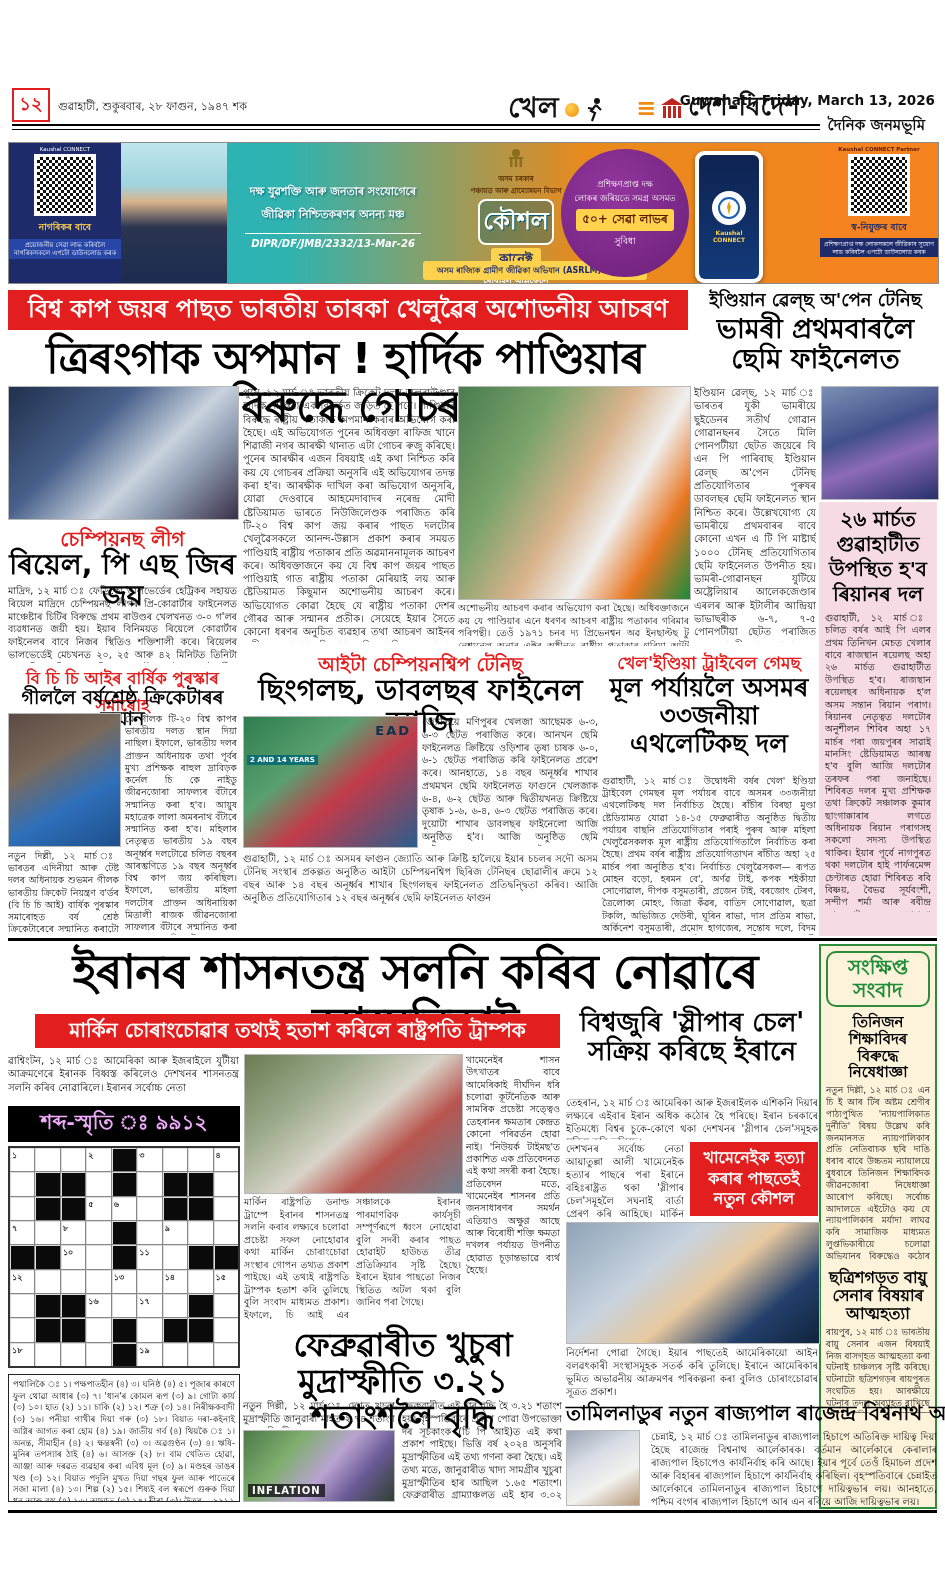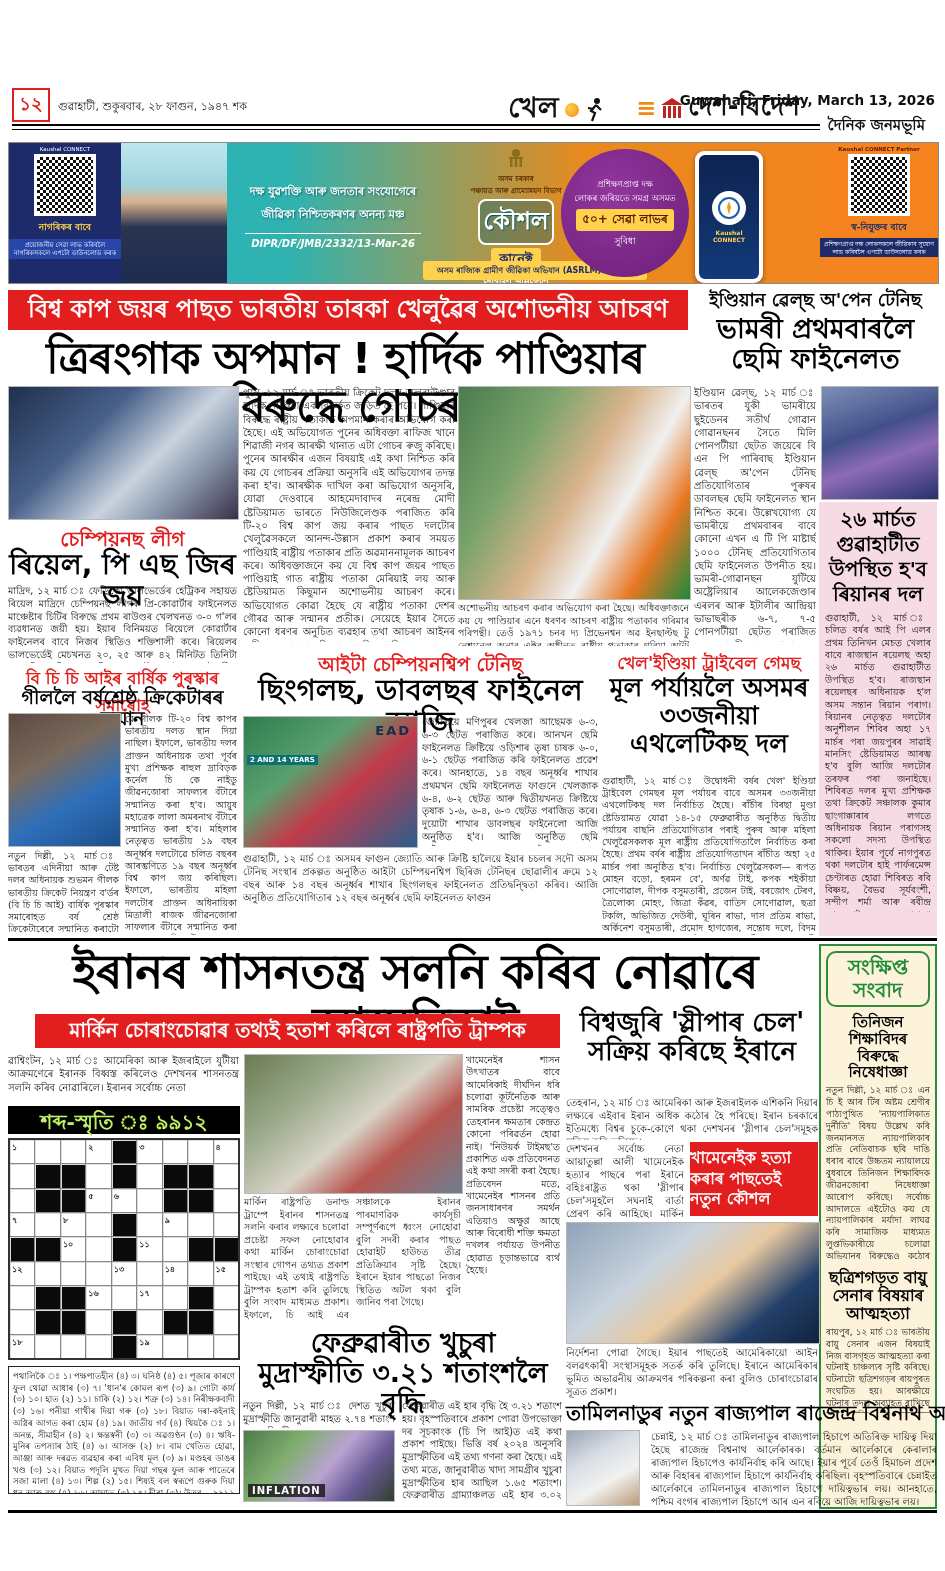--- a/index.html
+++ b/index.html
@@ -182,21 +182,21 @@
     <div style="border:2px solid #2e8b3a;border-radius:10px;color:#1f8c39;font-weight:bold;font-size:20px;text-align:center;padding:3px 0;line-height:1.15;">সংক্ষিপ্ত সংবাদ</div>
     <div class="hl" style="font-size:15px;margin-top:7px;">তিনিজন শিক্ষাবিদৰ বিৰুদ্ধে নিষেধাজ্ঞা</div>
     <div class="jt" style="font-size:8.9px;margin-top:4px;height:178px;">নতুন দিল্লী, ১২ মাৰ্চ ঃ এন চি ই আৰ টিৰ অষ্টম শ্ৰেণীৰ পাঠ্যপুথিত 'ন্যায়পালিকাত দুৰ্নীতি' বিষয় উল্লেখ কৰি জনমানসত ন্যায়পালিকাৰ প্ৰতি নেতিবাচক ছবি দাঙি ধৰাৰ বাবে উচ্চতম ন্যায়ালয়ে বুধবাৰে তিনিজন শিক্ষাবিদক জীৱনজোৰা নিষেধাজ্ঞা আৰোপ কৰিছে। সৰ্বোচ্চ আদালতে এইটোও কয় যে ন্যায়পালিকাৰ মৰ্যাদা লাঘৱ কৰি সামাজিক মাধ্যমত লুপ্তভিকাৰীয়ে চলোৱা অভিযানৰ বিৰুদ্ধেও কঠোৰ পদক্ষেপ লোৱা হ'ব।</div>
     <div class="hl" style="font-size:16px;margin-top:6px;">ছত্ৰিশগড়ত বায়ু সেনাৰ বিষয়াৰ আত্মহত্যা</div>
     <div class="jt" style="font-size:8.9px;margin-top:4px;height:86px;">ৰায়পুৰ, ১২ মাৰ্চ ঃ ভাৰতীয় বায়ু সেনাৰ এজন বিষয়াই নিজ বাসগৃহত আত্মহত্যা কৰা ঘটনাই চাঞ্চল্যৰ সৃষ্টি কৰিছে। ঘটনাটো ছত্ৰিশগড়ৰ ৰায়পুৰত সংঘটিত হয়। আৰক্ষীয়ে ঘটনাৰ তদন্ত অব্যাহত ৰাখিছে বুলি আজি এক অনুষ্ঠানত প্ৰকাশ পাইছে।</div>
   </div>
 
   <div class="abs jt" style="left:8px;top:1054px;width:231px;height:46px;">ৱাশ্বিংটন, ১২ মাৰ্চ ঃ আমেৰিকা আৰু ইজৰাইলে যুটীয়া আক্ৰমণেৰে ইৰানক বিধ্বস্ত কৰিলেও দেশখনৰ শাসনতন্ত্ৰ সলনি কৰিব নোৱাৰিলে। ইৰানৰ সৰ্বোচ্চ নেতা</div>
 
   <div class="abs" style="left:8px;top:1106px;width:232px;">
-    <div style="background:#000;color:#bef264;font-weight:bold;font-size:20px;text-align:center;height:28px;line-height:32px;">শব্দ-স্মৃতি ঃ ৯৯১২</div>
+    <div style="background:#000;color:#f0abfc;font-weight:bold;font-size:20px;text-align:center;height:36px;line-height:32px;">শব্দ-স্মৃতি ঃ ৯৯১২</div>
     <div id="cw-grid" class="cw-grid" style="margin-top:4px;height:218px;">
         <div class="cw-cell">
           <span>১</span>
         </div>
         <div class="cw-cell"></div>
         <div class="cw-cell"></div>
         <div class="cw-cell">
           <span>২</span>
         </div>
         <div class="cw-cell black"></div>
@@ -313,27 +313,27 @@
       </div>
     <div class="jt" style="border:1.5px solid #222;margin-top:6px;padding:4px;font-size:8.5px;line-height:1.38;height:118px;">পথালিকৈ ঃ ১। পক্ষপাতহীন (৪) ৩। ঘনিষ্ঠ (৪) ৫। পূজাৰ কাৰণে ফুল থোৱা আধাৰ (৩) ৭। 'ধান'ৰ কোমল ৰূপ (৩) ৯। গোটা কাৰ্য (৩) ১০। হাত (২) ১১। চাকি (২) ১২। শত্ৰু (৩) ১৪। নিৰীক্ষকবাদী (৩) ১৬। পনীয়া গাখীৰ দিয়া গৰু (৩) ১৮। বিয়াত দৰা-কইনাই অগ্নিৰ আগত কৰা হোম (৪) ১৯। জাতীয় গৰ্ব (৪) থিয়কৈ ঃ ১। অনন্ত, সীমাহীন (৪) ২। ক্ষন্তস্বনী (৩) ৩। অৱগুণ্ঠন (৩) ৪। ঋষি-মুনিৰ তপস্যাৰ ঠাই (৪) ৬। আসক্ত (২) ৮। বাম খেতিত হোৱা, আঞ্জা আৰু দৰৱত ব্যৱহাৰ কৰা এবিধ মূল (৩) ৯। মণ্ডহৰ ডাঙৰ খণ্ড (৩) ১২। বিয়াত পদূলি মুখত দিয়া গছৰ ফুল আৰু পাতেৰে সজা মালা (৪) ১৩। শিল্প (২) ১৫। শিষ্যই বল স্বৰূপে গুৰুক দিয়া ধন আৰু বস্তু (৪) ১৬। আঘাত (৩) ১৭। হীৰা (৩)। উত্তৰ— ৯৯১১ ঃ পথালিকৈ ঃ ১। অবিভক্ত ৪। তপন ৫। নিয়ম ৭। কানিয়ন ৮। অনুপমা ১০। নৰম ১২। অন্য ১৩। লগনিয়াৰ থিয়কৈ ঃ ১। হনন ২। ভঙনীয়া ৩। তৰনি ৪। তৎকালীন ৬। মনোমালিন্যা ৯। অঘাটনি ১১। মঙল ১২। অধৰ।</div>
   </div>
 
   <div class="abs photo" style="left:244px;top:1054px;width:217px;height:138px;background:linear-gradient(140deg,#6b7b52 0%,#9aa98a 28%,#d8d4c8 52%,#b8554f 70%,#6e7f8f 100%);"></div>
   <div class="abs jt" style="left:244px;top:1196px;width:217px;height:126px;column-count:2;column-gap:7px;font-size:9.4px;"><span>মাৰ্কিন ৰাষ্ট্ৰপতি ডনাল্ড ট্ৰাম্পে ইৰানৰ শাসনতন্ত্ৰ সলনি কৰাৰ লক্ষ্যৰে চলোৱা প্ৰচেষ্টা সফল নোহোৱাৰ কথা মাৰ্কিন চোৰাংচোৱা সংস্থাৰ গোপন তথ্যত প্ৰকাশ পাইছে। এই তথ্যই ৰাষ্ট্ৰপতি ট্ৰাম্পক হতাশ কৰি তুলিছে বুলি সংবাদ মাধ্যমত প্ৰকাশ।</span> <span>ইফালে, চি আই এৰ সঞ্চালকে ইৰানৰ পাৰমাণৱিক কাৰ্যসূচী সম্পূৰ্ণৰূপে ধ্বংস নোহোৱা বুলি সদৰী কৰাৰ পাছত হোৱাইট হাউচত তীব্ৰ প্ৰতিক্ৰিয়াৰ সৃষ্টি হৈছে। ইৰানে ইয়াৰ পাছতো নিজৰ স্থিতিত অটল থকা বুলি জানিব পৰা গৈছে।</span></div>
   <div class="abs jt" style="left:466px;top:1054px;width:94px;height:268px;font-size:9.3px;">খামেনেইৰ শাসন উৎখাতৰ বাবে আমেৰিকাই দীৰ্ঘদিন ধৰি চলোৱা কূটনৈতিক আৰু সামৰিক প্ৰচেষ্টা সত্ত্বেও তেহৰানৰ ক্ষমতাৰ কেন্দ্ৰত কোনো পৰিৱৰ্তন হোৱা নাই। 'নিউয়ৰ্ক টাইমছ'ত প্ৰকাশিত এক প্ৰতিবেদনত এই কথা সদৰী কৰা হৈছে। প্ৰতিবেদন মতে, খামেনেইৰ শাসনৰ প্ৰতি জনসাধাৰণৰ সমৰ্থন এতিয়াও অক্ষুণ্ণ আছে আৰু বিৰোধী শক্তি ক্ষমতা দখলৰ পৰ্যায়ত উপনীত হোৱাত চূড়ান্তভাৱে ব্যৰ্থ হৈছে।</div>
 
   <div class="abs jt" style="left:566px;top:1096px;width:252px;height:44px;font-size:9.8px;">তেহৰান, ১২ মাৰ্চ ঃ আমেৰিকা আৰু ইজৰাইলক এশিকনি দিয়াৰ লক্ষ্যৰে এইবাৰ ইৰান অধিক কঠোৰ হৈ পৰিছে। ইৰান চৰকাৰে ইতিমধ্যে বিশ্বৰ চুকে-কোণে থকা দেশখনৰ 'স্লীপাৰ চেল'সমূহক সক্ৰিয় কৰি তুলিছে।</div>
   <div class="abs jt" style="left:566px;top:1142px;width:118px;height:76px;font-size:9.8px;">দেশখনৰ সৰ্বোচ্চ নেতা আয়াতুল্লা আলী খামেনেইক হত্যাৰ পাছৰে পৰা ইৰানে বহিঃৰাষ্ট্ৰত থকা 'স্লীপাৰ চেল'সমূহলৈ সঘনাই বাৰ্তা প্ৰেৰণ কৰি আহিছে। মাৰ্কিন চোৰাংচোৱাই ধৰা পেলোৱা এক গোপন বাৰ্তাত 'স্লীপাৰ চেল'সমূহক সক্ৰিয় হ'বলৈ দিয়া</div>
-  <div class="abs" style="left:690px;top:1142px;width:128px;height:74px;background:#e31e1e;color:#fff;font-weight:bold;font-size:16px;text-align:left;display:flex;align-items:center;justify-content:center;line-height:1.3;">
+  <div class="abs" style="left:690px;top:1142px;width:128px;height:74px;background:#e31e1e;color:#fff;font-weight:bold;font-size:16px;text-align:center;display:flex;align-items:center;justify-content:center;line-height:1.3;">
       <span>খামেনেইক হত্যা কৰাৰ পাছতেই নতুন কৌশল</span>
     </div>
   <div class="abs photo" style="left:566px;top:1222px;width:252px;height:120px;background:linear-gradient(140deg,#8fa3b8 0%,#c8d3de 35%,#e8c9a0 55%,#23406b 78%,#10233d 100%);"></div>
   <div class="abs jt" style="left:566px;top:1346px;width:252px;height:52px;font-size:9.8px;">নিৰ্দেশনা পোৱা গৈছে। ইয়াৰ পাছতেই আমেৰিকায়ো আইন বলৱৎকাৰী সংস্থাসমূহক সতৰ্ক কৰি তুলিছে। ইৰানে আমেৰিকাৰ ভূমিত অভাৱনীয় আক্ৰমণৰ পৰিকল্পনা কৰা বুলিও চোৰাংচোৱাৰ সূত্ৰত প্ৰকাশ।</div>
 
-  <div class="abs hl" style="left:243px;top:1328px;width:320px;font-size:27px;">
+  <div class="abs hl" style="left:243px;top:1328px;width:320px;font-size:32px;">
     <div>ফেব্ৰুৱাৰীত খুচুৰা</div>
     <div>মুদ্ৰাস্ফীতি ৩.২১ শতাংশলৈ বৃদ্ধি</div>
   </div>
   <div class="abs" style="left:243px;top:1400px;width:320px;height:104px;display:flex;gap:7px;">
     <div style="width:152px;">
       <div class="jt" style="font-size:9.6px;height:28px;">নতুন দিল্লী, ১২ মাৰ্চ ঃ দেশত খুচুৰা মুদ্ৰাস্ফীতি জানুৱাৰী মাহত ২.৭৪ শতাংশ থকাৰ বিপৰীতে</div>
       <div class="photo" style="width:150px;height:70px;margin-top:2px;background:linear-gradient(130deg,#4d7a4a 0%,#7fae6e 30%,#b9a3d1 55%,#6a5a96 75%,#2f4030 100%);position:relative;">
         <span class="chip" style="left:4px;bottom:4px;background:rgba(10,10,10,.75);color:#fff;font-size:10px;letter-spacing:1px;padding:1px 4px;">INFLATION</span>
       </div>
     </div>

